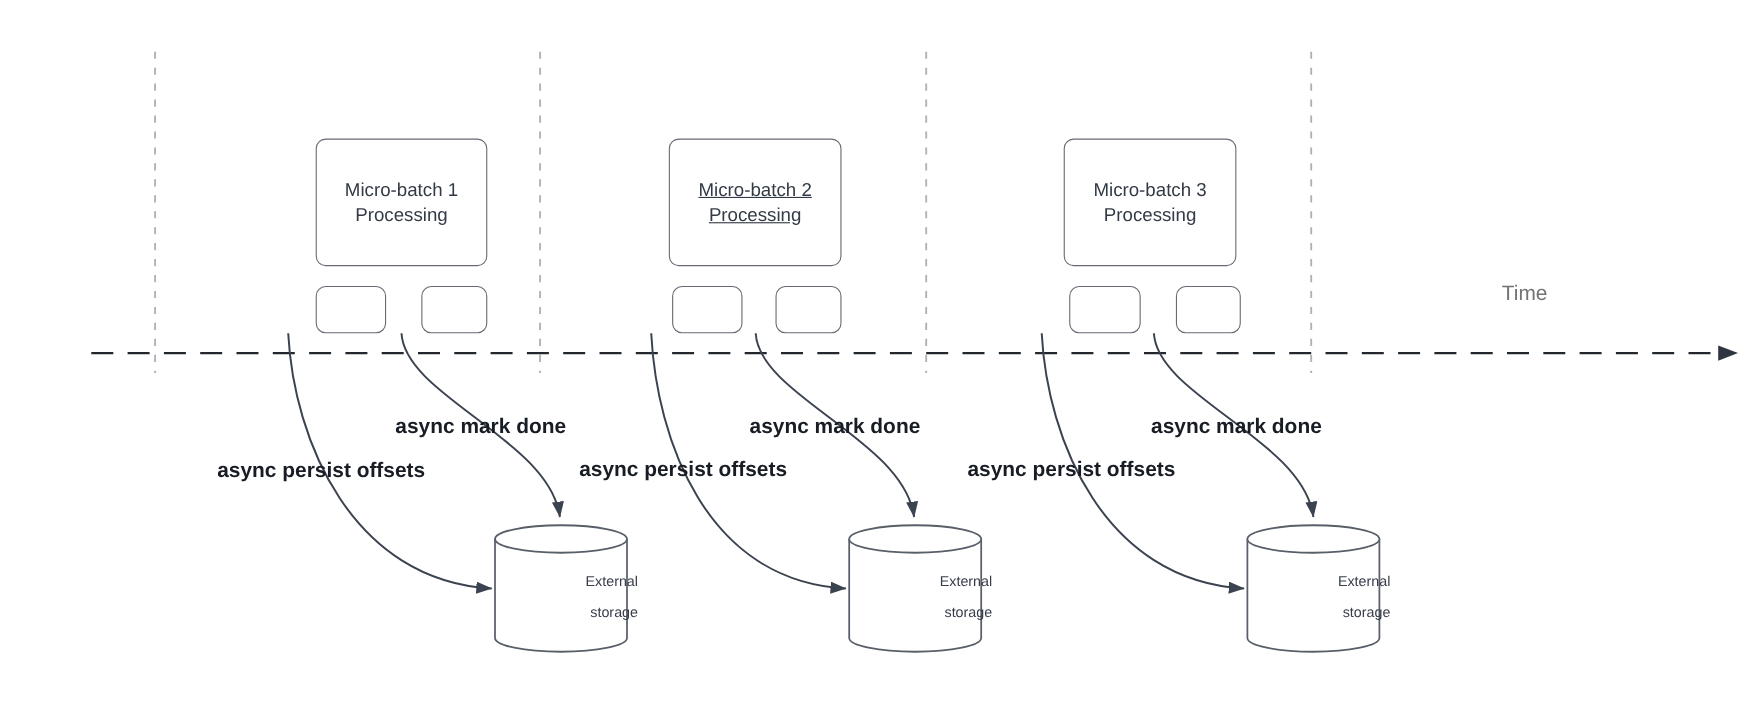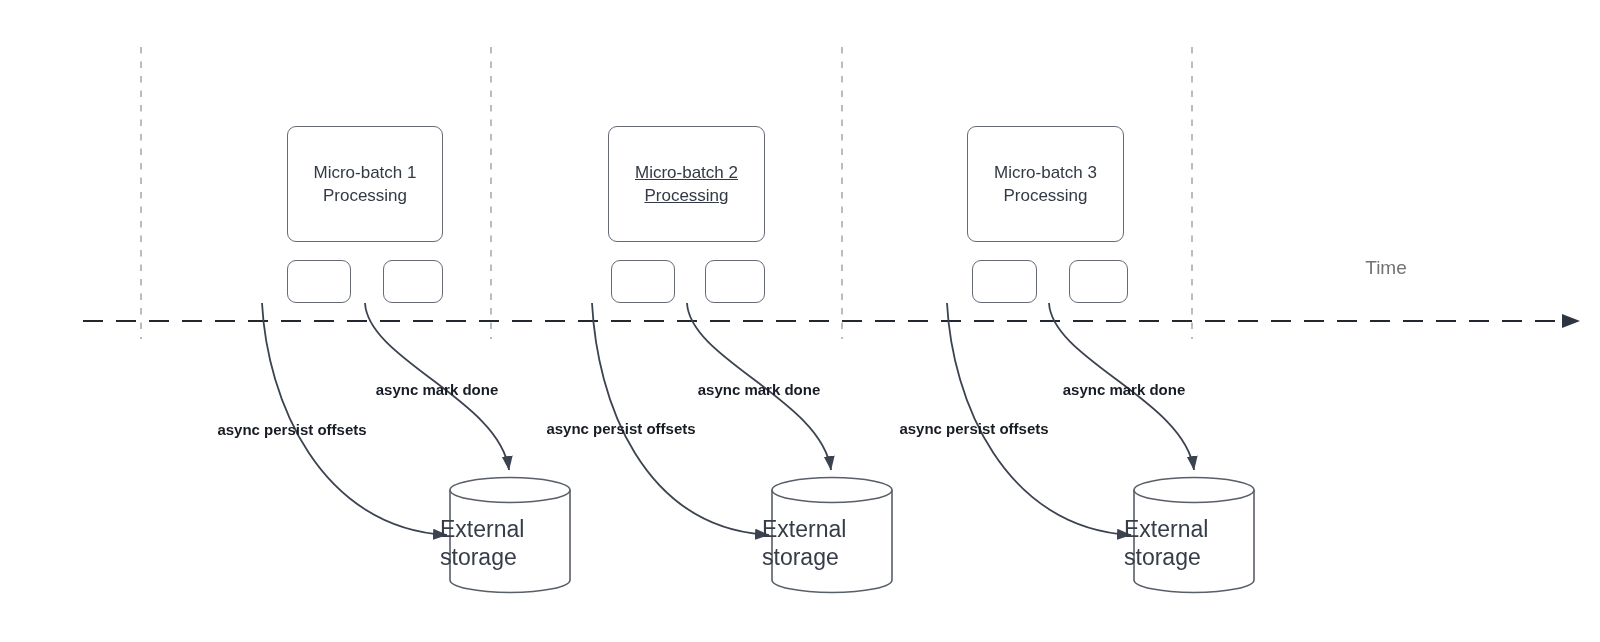--- a/index.html
+++ b/index.html
@@ -27,32 +27,32 @@
     align-items: center;
     justify-content: center;
     color: #323a45;
     font-size: 17px;
     line-height: 23px;
     text-align: center;
   }
   .arrow-label {
     position: absolute;
     transform: translate(-50%, -50%);
-    font-size: 15px;
+    font-size: 19px;
     font-weight: bold;
     color: #181c24;
     white-space: nowrap;
   }
   .storage-label {
     position: absolute;
     width: 140px;
     transform: translateX(-50%);
-    text-align: left;
+    text-align: right;
     color: #363d48;
-    font-size: 23px;
+    font-size: 13px;
     line-height: 28px;
   }
   .time-label {
     position: absolute;
     transform: translate(-50%, -50%);
     font-size: 19px;
     color: #737373;
     white-space: nowrap;
   }
 </style>

